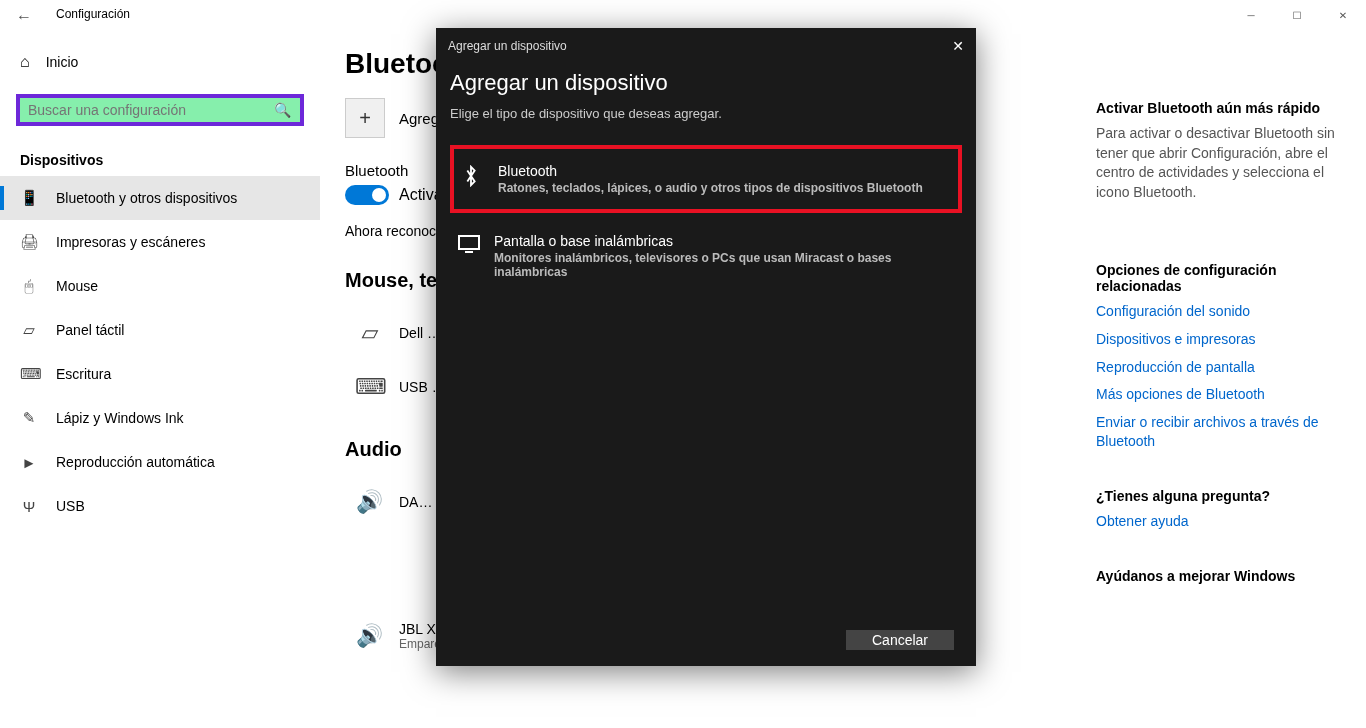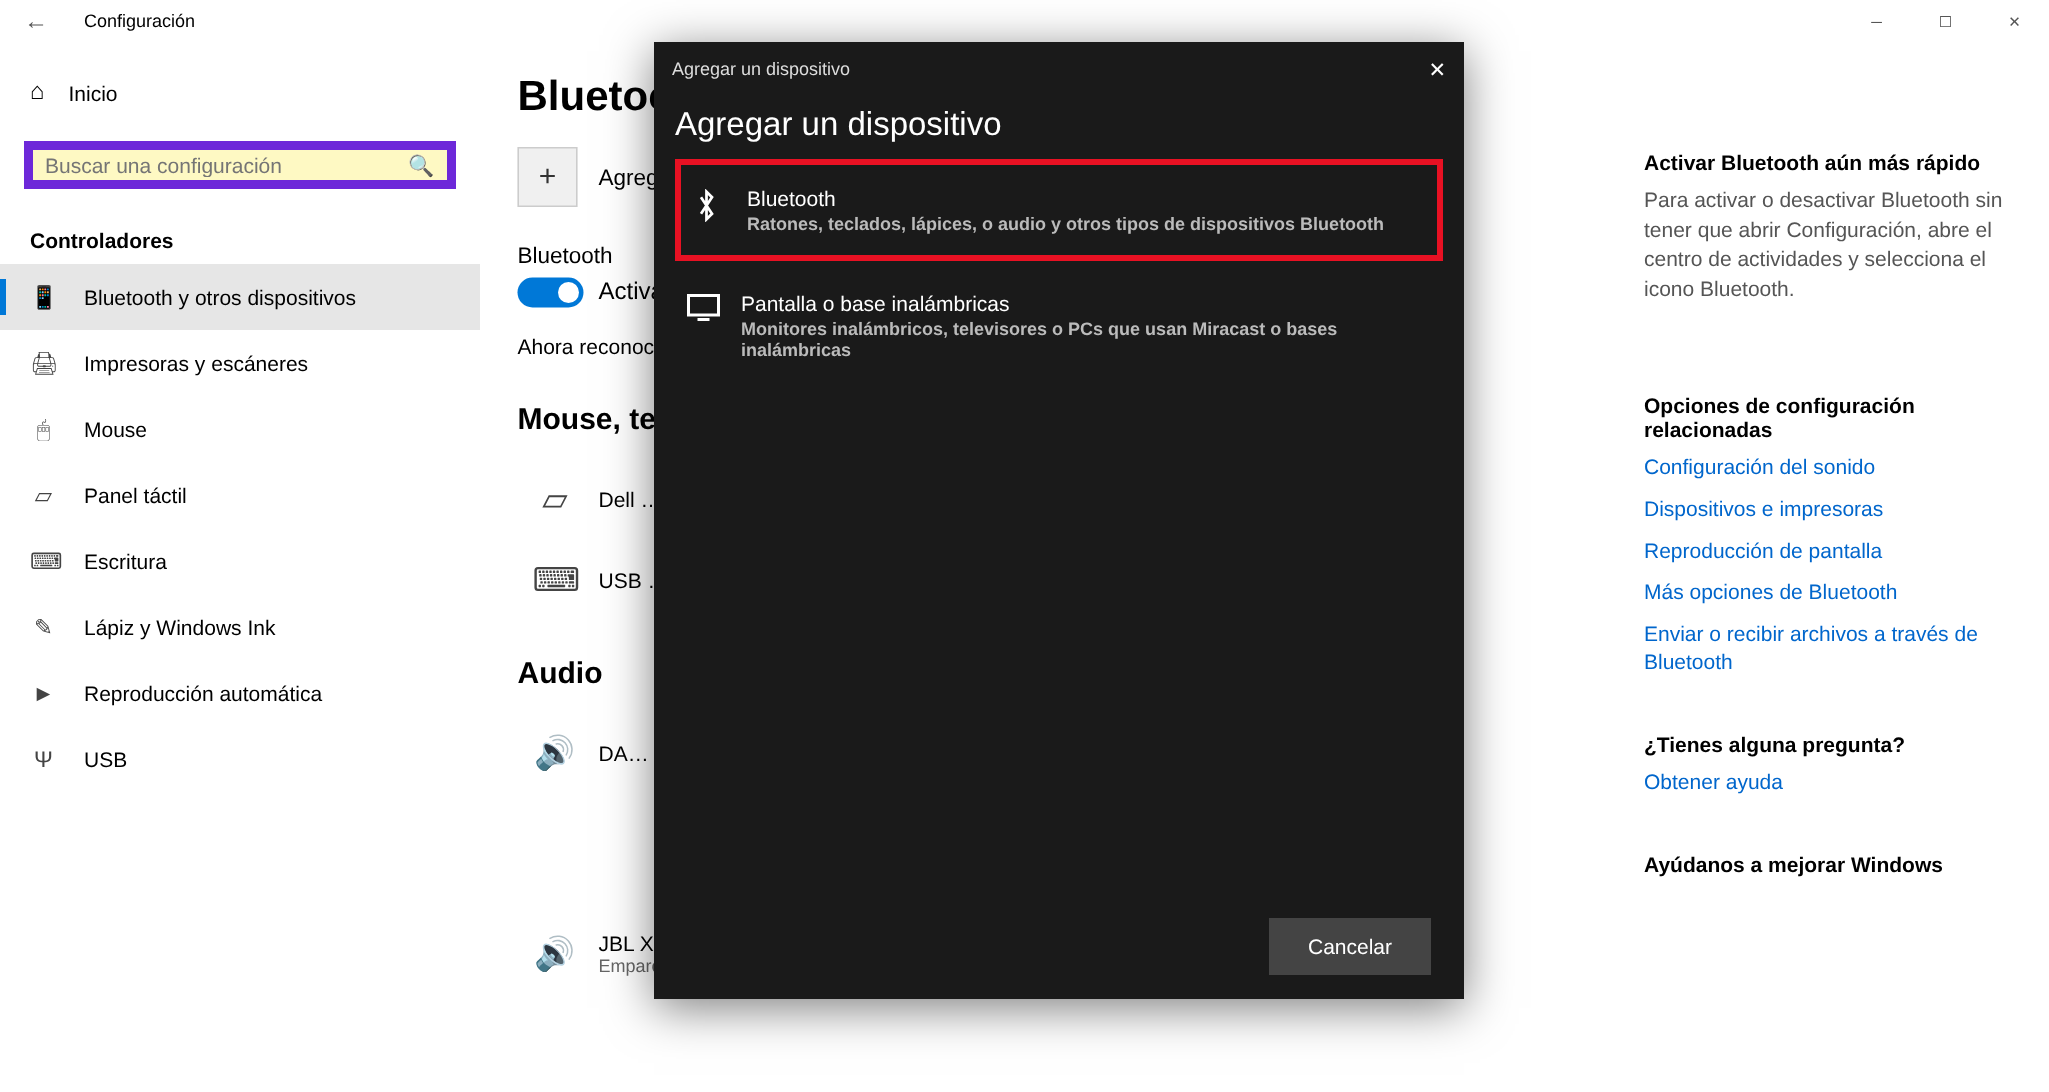--- a/index.html
+++ b/index.html
@@ -11,21 +11,21 @@
   .titlebar .back { position: absolute; left: 16px; top: 6px; font-size: 16px; color: #555; }
   .titlebar .title { position: absolute; left: 56px; top: 7px; font-size: 12px; color: #000; }
   .window-controls { position: absolute; right: 0; top: 0; display: flex; }
   .window-controls .ctl { width: 46px; height: 32px; text-align: center; line-height: 32px; font-size: 10px; color: #555; font-family: "Segoe MDL2 Assets", sans-serif; }
 
   
   .sidebar { position: absolute; left: 0; top: 40px; width: 320px; }
   .home { display: flex; align-items: center; gap: 16px; height: 44px; padding-left: 20px; }
   .home .glyph { font-size: 16px; }
   .home .label { font-size: 14px; }
-  .search { margin: 10px 16px 0 16px; border: 6px solid #6d28d9; height: 32px; display: flex; align-items: center; padding: 0 8px; justify-content: space-between; background: #fef9c3; }
+  .search { margin: 10px 16px 0 16px; border: 4px solid #6d28d9; height: 32px; display: flex; align-items: center; padding: 0 8px; justify-content: space-between; background: #86efac; }
   .search input { border: none; outline: none; font-size: 14px; flex: 1; background: transparent; }
   .search .glyph { font-size: 14px; color: #666; }
   .section-header { padding: 26px 20px 8px 20px; font-size: 14px; font-weight: 600; }
   .nav-item { display: flex; align-items: center; gap: 18px; height: 44px; padding-left: 20px; font-size: 14px; position: relative; }
   .nav-item .glyph { width: 18px; text-align: center; font-size: 15px; color: #444; }
   .nav-item.active::before { content: ""; position: absolute; left: 0; top: 10px; bottom: 10px; width: 4px; background: #0078D7; }
   .nav-item.active { background: #e6e6e6; }
 
   
   .main { position: absolute; left: 345px; top: 48px; right: 330px; bottom: 0; }
@@ -55,21 +55,21 @@
   .dialog .dlg-titlebar { height: 36px; display: flex; align-items: center; justify-content: space-between; padding: 0 12px; font-size: 12px; color: #ddd; }
   .dialog .close { font-size: 14px; color: #fff; }
   .dialog .content { padding: 6px 14px 0 14px; }
   .dialog h2 { font-size: 22px; font-weight: 400; margin-bottom: 10px; }
   .dialog .subtitle { font-size: 13px; color: #ccc; margin-bottom: 24px; }
   .device-type { display: flex; align-items: flex-start; gap: 14px; padding: 14px 8px; margin-bottom: 6px; cursor: pointer; }
   .device-type .glyph { width: 22px; font-size: 18px; color: #fff; margin-top: 2px; text-align: center; }
   .device-type .title { font-size: 14px; font-weight: 400; }
   .device-type .desc { font-size: 12px; color: #bbb; font-weight: 600; margin-top: 2px; }
   .highlight { border: 4px solid #E81123; }
-  .dialog .cancel { position: absolute; bottom: 16px; right: 22px; width: 108px; height: 38px; background: #444; color: #fff; border: none; font-size: 14px; }
+  .dialog .cancel { position: absolute; bottom: 16px; right: 22px; width: 108px; height: 20px; background: #444; color: #fff; border: none; font-size: 14px; }
 
   
   .glyph svg { display: block; }
 </style>
 </head>
 <body>
 
 <div class="app">
 
   <div class="titlebar">
@@ -84,21 +84,21 @@
 
   <div class="sidebar">
     <div class="home">
       <span class="glyph">⌂</span>
       <span class="label">Inicio</span>
     </div>
     <div class="search">
       <input type="text" placeholder="Buscar una configuración" style="">
       <span class="glyph">🔍</span>
     </div>
-    <div class="section-header">Controladores</div>
+    <div class="section-header">Dispositivos</div>
 
     <div class="nav-item active">
       <span class="glyph">📱</span>
       <span>Bluetooth y otros dispositivos</span>
     </div>
     <div class="nav-item">
       <span class="glyph">🖨</span>
       <span>Impresoras y escáneres</span>
     </div>
     <div class="nav-item">
@@ -187,20 +187,21 @@
     <h3 style="margin-top:36px">Ayúdanos a mejorar Windows</h3>
   </div>
 
   <div class="dialog">
     <div class="dlg-titlebar">
       <span>Agregar un dispositivo</span>
       <span class="close">✕</span>
     </div>
     <div class="content">
       <h2>Agregar un dispositivo</h2>
+      <div class="subtitle">Elige el tipo de dispositivo que deseas agregar.</div>
 
       <div class="device-type highlight">
         <span class="glyph">
           <svg width="18" height="22" viewBox="0 0 18 24" fill="none" stroke="white" stroke-width="2">
             <path d="M5 6 L13 18 L9 22 L9 2 L13 6 L5 18"></path>
           </svg>
         </span>
         <div>
           <div class="title">Bluetooth</div>
           <div class="desc">Ratones, teclados, lápices, o audio y otros tipos de dispositivos Bluetooth</div>

